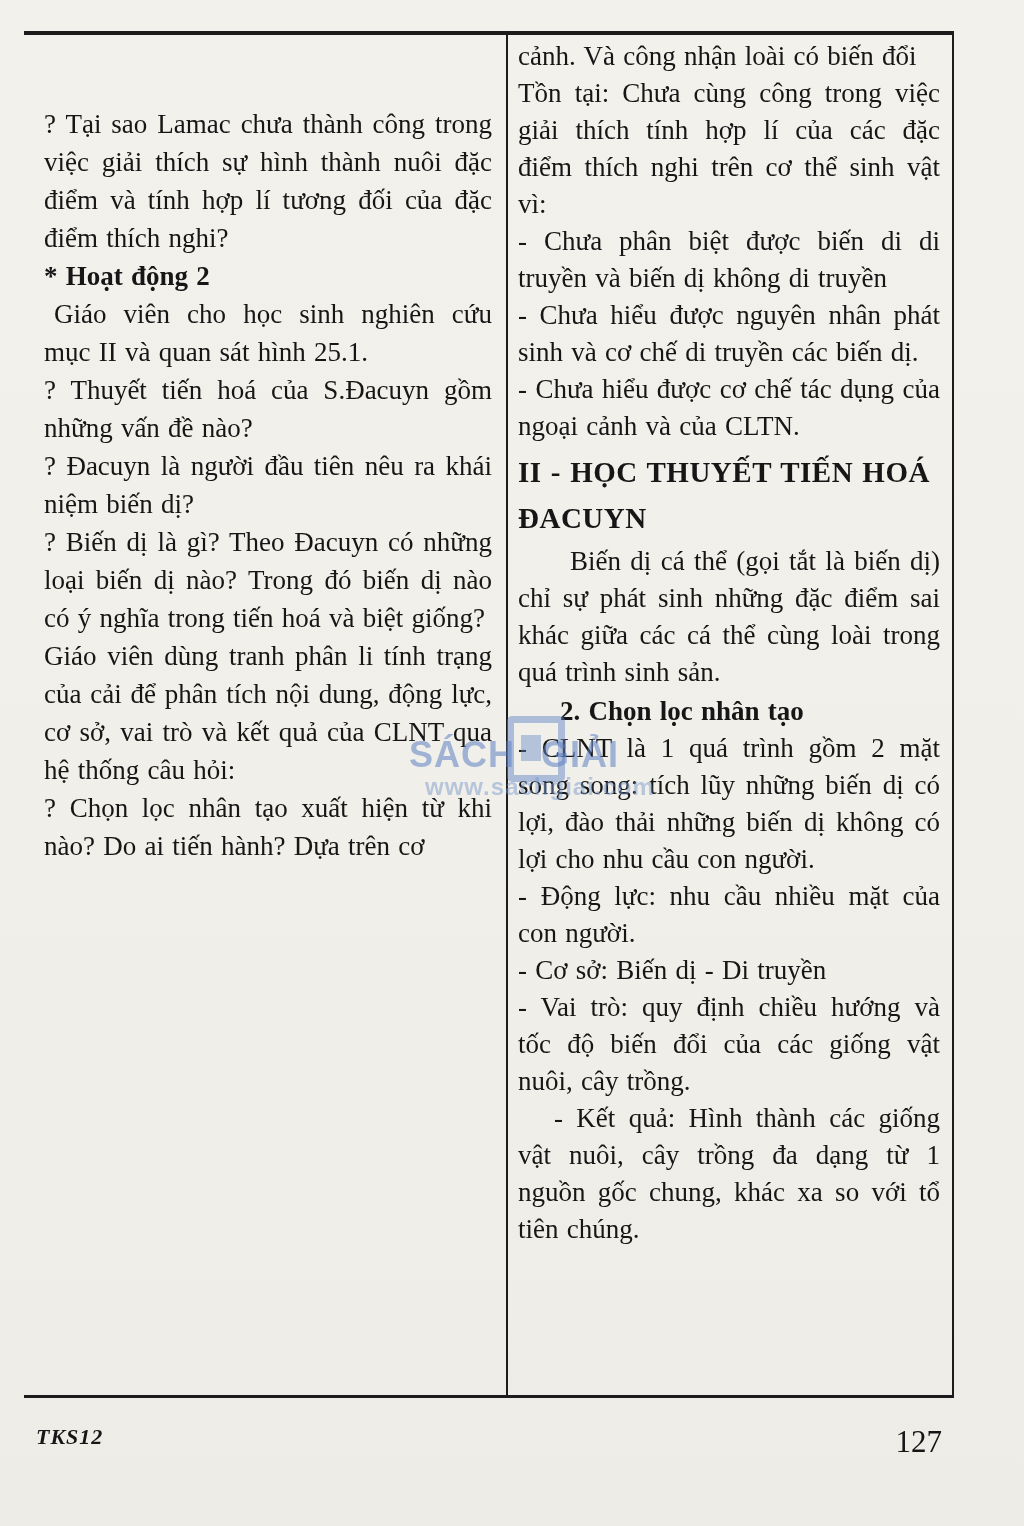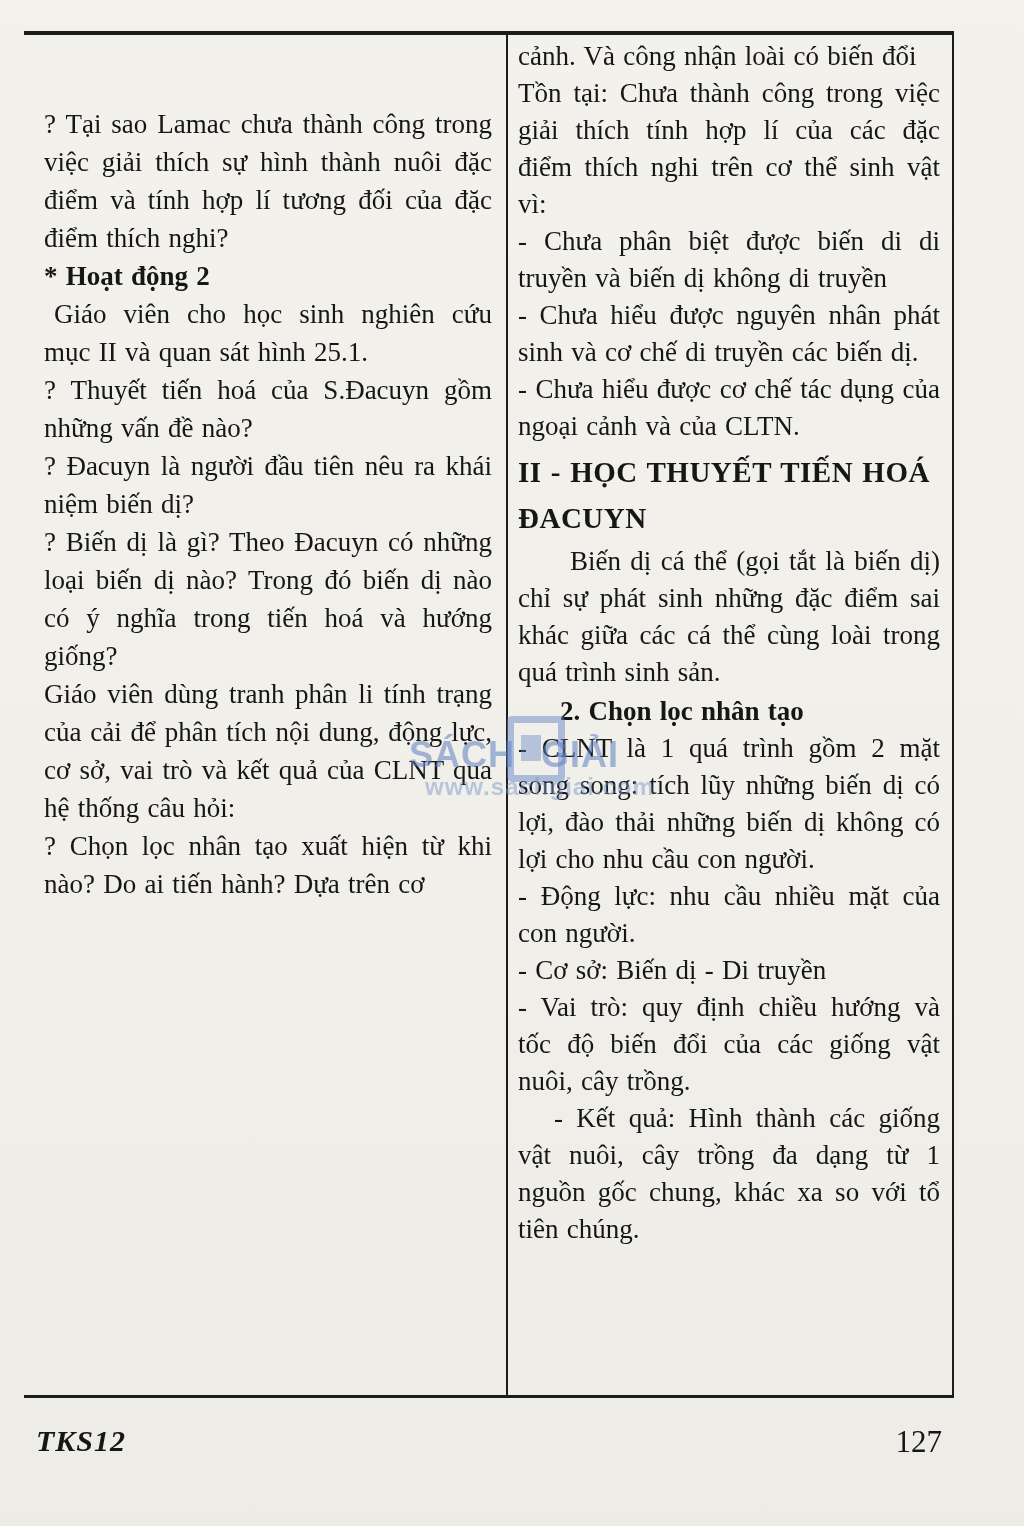--- a/index.html
+++ b/index.html
@@ -68,21 +68,21 @@
     text-indent:42px;
     text-align:left !important;
     margin-top:2px !important;
   }
   .ind52 { text-indent:52px; }
   .ind36 { text-indent:36px; }
 
   
   .footer-left {
     position:absolute; left:36px; top:1424px;
-    font-style:italic; font-weight:bold; font-size:30px;
+    font-style:italic; font-weight:bold; font-size:22px;
     letter-spacing:1px;
   }
   .footer-right {
     position:absolute; right:82px; top:1424px;
     font-weight:normal; font-size:31px;
   }
 
   
   .watermark {
     position:absolute; left:403px; top:700px;
@@ -124,28 +124,28 @@
 <div class="page">
 
   <div class="sheet">
 
     <div class="col col-left">
       <p class="lp0">? Tại sao Lamac chưa thành công trong việc giải thích sự hình thành nuôi đặc điểm và tính hợp lí tương đối của đặc điểm thích nghi?</p>
       <p class="lp1">* Hoạt động 2</p>
       <p class="ind10">Giáo viên cho học sinh nghiên cứu mục II và quan sát hình 25.1.</p>
       <p>? Thuyết tiến hoá của S.Đacuyn gồm những vấn đề nào?</p>
       <p class="lp4">? Đacuyn là người đầu tiên nêu ra khái niệm biến dị?</p>
-      <p class="lp5">? Biến dị là gì? Theo Đacuyn có những loại biến dị nào? Trong đó biến dị nào có ý nghĩa trong tiến hoá và hướng giống?</p>
+      <p class="lp5">? Biến dị là gì? Theo Đacuyn có những loại biến dị nào? Trong đó biến dị nào có ý nghĩa trong tiến hoá và biệt giống?</p>
       <p class="lp6">Giáo viên dùng tranh phân li tính trạng của cải để phân tích nội dung, động lực, cơ sở, vai trò và kết quả của CLNT qua hệ thống câu hỏi:</p>
       <p class="lp7">? Chọn lọc nhân tạo xuất hiện từ khi nào?  Do ai tiến hành? Dựa trên cơ</p>
     </div>
 
     <div class="col col-right">
       <p>cảnh. Và công nhận loài có biến đổi</p>
-      <p>Tồn tại: Chưa thành công trong việc giải thích tính hợp lí của các đặc điểm thích nghi trên cơ thể sinh vật vì:</p>
+      <p>Tồn tại: Chưa cùng công trong việc giải thích tính hợp lí của các đặc điểm thích nghi trên cơ thể sinh vật vì:</p>
       <p>- Chưa phân biệt được biến di di truyền và biến dị không di truyền</p>
       <p>- Chưa hiểu được nguyên nhân phát sinh và cơ chế di truyền các biến dị.</p>
       <p>- Chưa hiểu được cơ chế tác dụng của ngoại cảnh và của CLTN.</p>
       <p class="h2">II - HỌC THUYẾT TIẾN HOÁ ĐACUYN</p>
       <p class="ind52">Biến dị cá thể (gọi tắt là biến dị) chỉ sự phát sinh những đặc điểm sai khác giữa các cá thể cùng loài trong quá trình sinh sản.</p>
       <p class="sub">2. Chọn lọc nhân tạo</p>
       <p>- CLNT là 1 quá trình gồm 2 mặt song song: tích lũy những biến dị có lợi, đào thải những biến dị không có lợi cho nhu cầu con người.</p>
       <p>- Động lực: nhu cầu nhiều mặt của con người.</p>
       <p>- Cơ sở: Biến dị - Di truyền</p>
       <p>- Vai trò: quy định chiều hướng và tốc độ biến đổi của các giống vật nuôi, cây trồng.</p>

